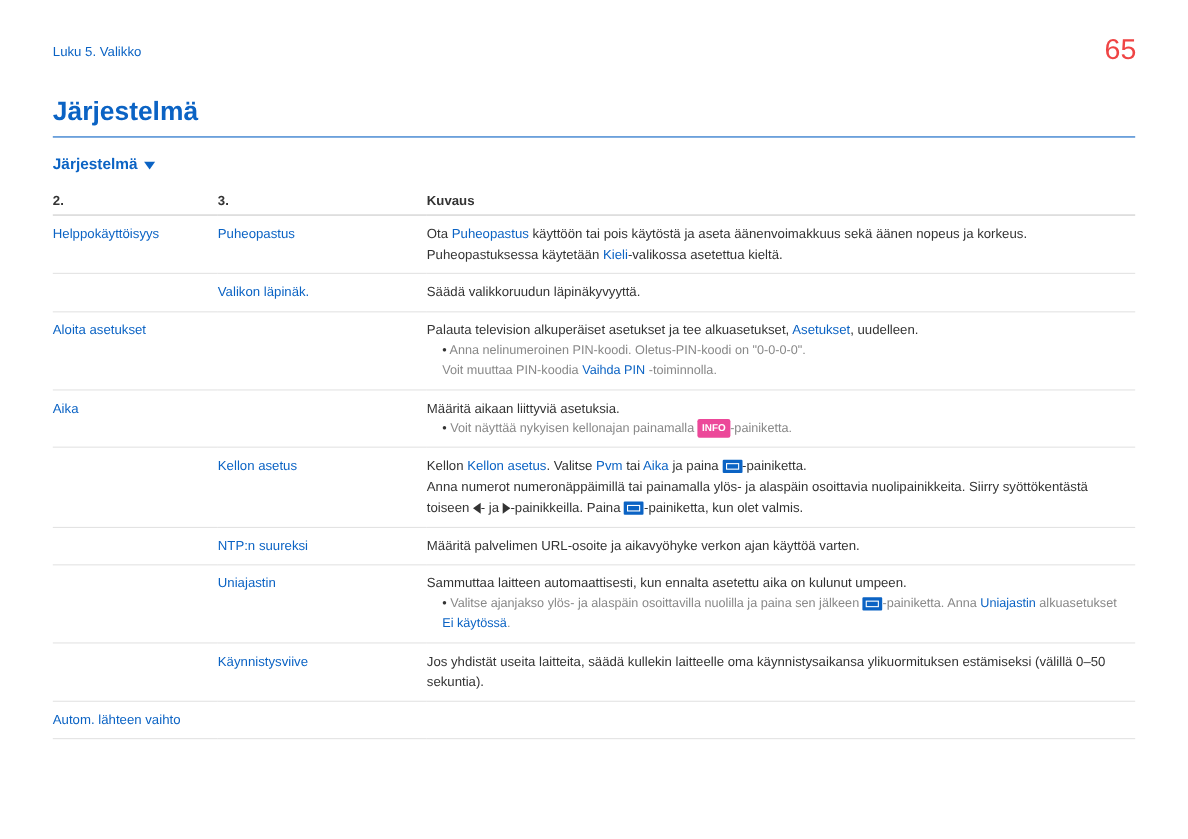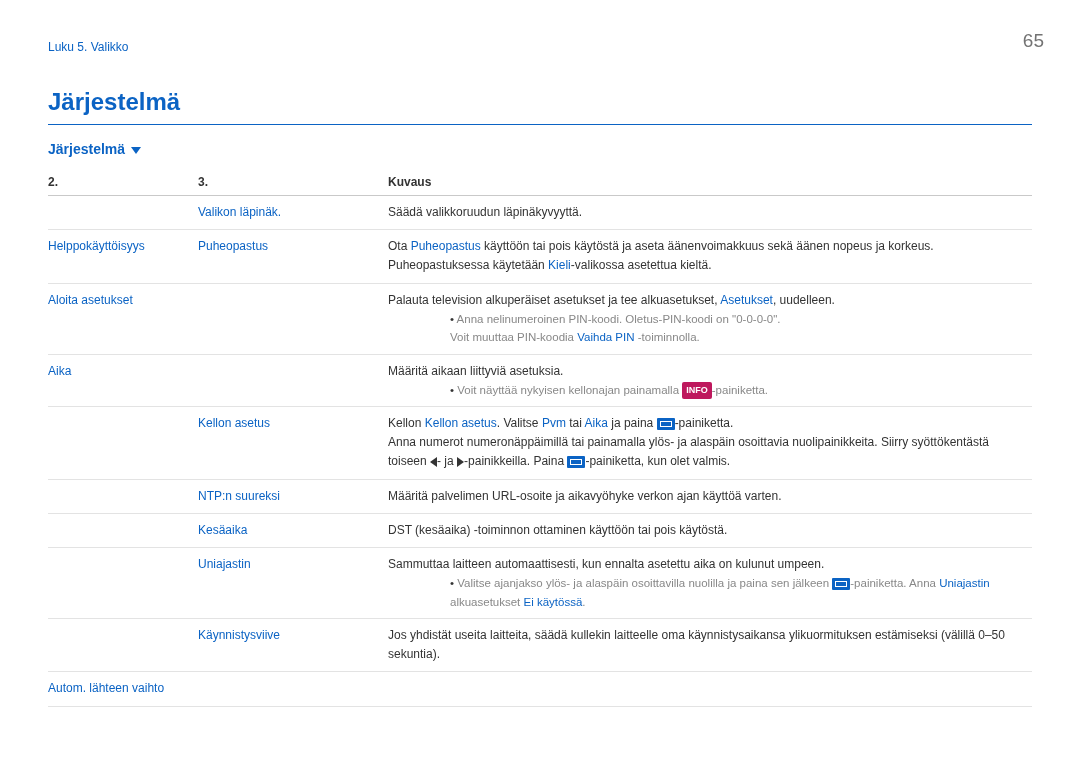--- a/index.html
+++ b/index.html
@@ -17,23 +17,23 @@
     padding: 40px 48px 28px 48px;
     position: relative;
   }
   .breadcrumb {
     color: #0b63c4;
     font-size: 12px;
   }
   .page-number {
     position: absolute;
     top: 30px;
-    right: 36px;
-    color: #737373;
-    font-size: 19px;
+    right: 47px;
+    color: #ef4444;
+    font-size: 26px;
     font-weight: 300;
   }
   h1.title {
     color: #0b63c4;
     font-weight: 600;
     font-size: 24px;
     margin-top: 34px;
     margin-bottom: 8px;
   }
   .rule {
@@ -71,24 +71,24 @@
   }
   td {
     border-bottom: 1px solid #e3e3e3;
     padding: 7px 8px 7px 0;
     vertical-align: top;
     line-height: 1.6;
   }
   .col-a { width: 150px; }
   .col-b { width: 190px; }
   .link { color: #0b63c4; }
-  .muted { color: #888; font-size: 11.5px; margin-left: 48px; }
+  .muted { color: #888; font-size: 11.5px; }
   .info-badge {
     display: inline-block;
-    background: #be185d;
+    background: #ec4899;
     color: #fff;
     font-size: 9px;
     font-weight: 700;
     padding: 1px 4px;
     border-radius: 2px;
     vertical-align: middle;
   }
   .icon-btn {
     display: inline-block;
     width: 18px; height: 12px;
@@ -141,31 +141,31 @@
     <thead>
       <tr>
         <th class="col-a">2.</th>
         <th class="col-b">3.</th>
         <th>Kuvaus</th>
       </tr>
     </thead>
     <tbody>
 
       <tr>
+        <td class="link">Helppokäyttöisyys</td>
+        <td class="link">Puheopastus</td>
+        <td>
+          <span>Ota </span><span class="link">Puheopastus</span><span> käyttöön tai pois käytöstä ja aseta äänenvoimakkuus sekä äänen nopeus ja korkeus. Puheopastuksessa käytetään </span><span class="link">Kieli</span><span>-valikossa asetettua kieltä.</span>
+        </td>
+      </tr>
+
+      <tr>
         <td></td>
         <td class="link">Valikon läpinäk.</td>
         <td>Säädä valikkoruudun läpinäkyvyyttä.</td>
-      </tr>
-
-      <tr>
-        <td class="link">Helppokäyttöisyys</td>
-        <td class="link">Puheopastus</td>
-        <td>
-          <span>Ota </span><span class="link">Puheopastus</span><span> käyttöön tai pois käytöstä ja aseta äänenvoimakkuus sekä äänen nopeus ja korkeus. Puheopastuksessa käytetään </span><span class="link">Kieli</span><span>-valikossa asetettua kieltä.</span>
-        </td>
       </tr>
 
 
 
       <tr>
         <td class="link">Aloita asetukset</td>
         <td></td>
         <td>
           <span>Palauta television alkuperäiset asetukset ja tee alkuasetukset, </span><span class="link">Asetukset</span><span>, uudelleen.</span>
           <ul class="bul">
@@ -198,25 +198,20 @@
           <span>Anna numerot numeronäppäimillä tai painamalla ylös- ja alaspäin osoittavia nuolipainikkeita. Siirry syöttökentästä toiseen </span><span class="tri-left"></span><span>- ja </span><span class="tri-right"></span><span>-painikkeilla. Paina </span><span class="icon-btn"></span><span>-painiketta, kun olet valmis.</span>
         </td>
       </tr>
 
       <tr>
         <td></td>
         <td class="link">NTP:n suureksi</td>
         <td>Määritä palvelimen URL-osoite ja aikavyöhyke verkon ajan käyttöä varten.</td>
       </tr>
 
-      <tr>
-        <td></td>
-        <td class="link">Kesäaika</td>
-        <td>DST (kesäaika) -toiminnon ottaminen käyttöön tai pois käytöstä.</td>
-      </tr>
 
       <tr>
         <td></td>
         <td class="link">Uniajastin</td>
         <td>
           <span>Sammuttaa laitteen automaattisesti, kun ennalta asetettu aika on kulunut umpeen.</span>
           <ul class="bul">
             <li class="muted">
               <span>Valitse ajanjakso ylös- ja alaspäin osoittavilla nuolilla ja paina sen jälkeen </span><span class="icon-btn"></span><span>-painiketta. Anna </span><span class="link">Uniajastin</span><span> alkuasetukset </span><span class="link">Ei käytössä</span><span>.</span>
             </li>

